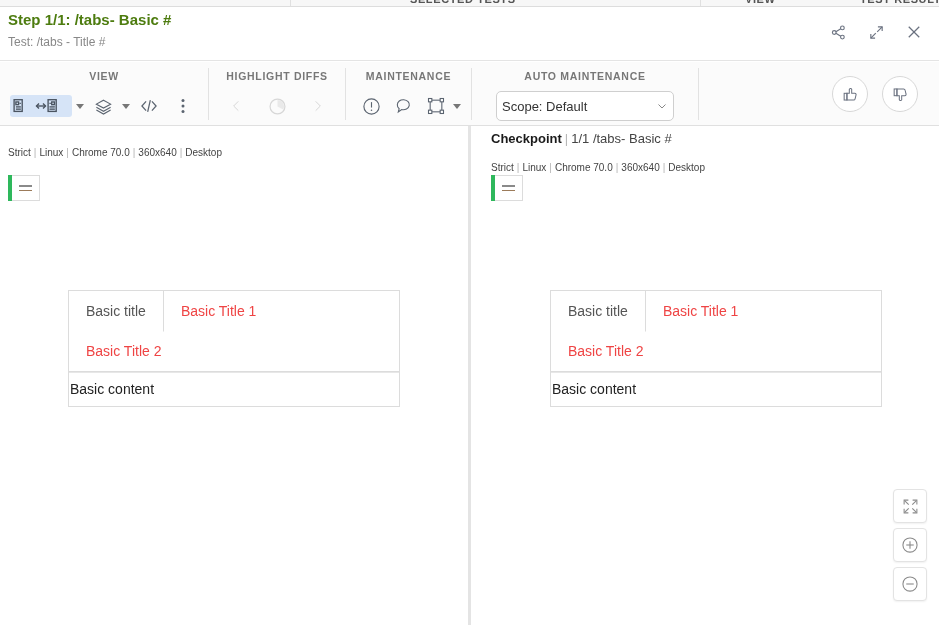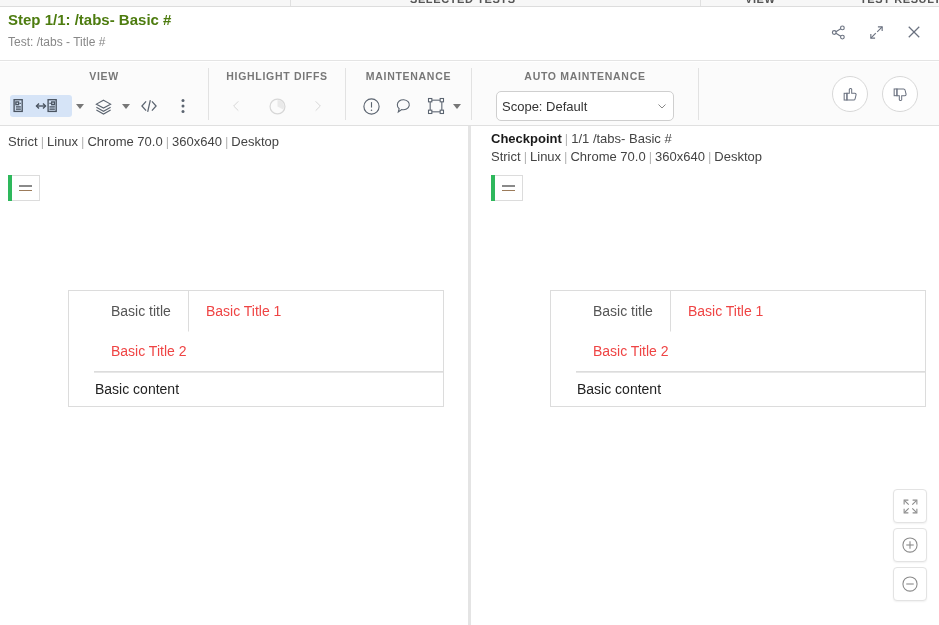--- a/index.html
+++ b/index.html
@@ -84,40 +84,40 @@
   
   .stage { position:absolute; top:126px; left:0; width:939px; height:499px; background:#fff; }
   .vdivider { position:absolute; top:0; left:468px; width:3px; height:499px; background:#e4e4e4; }
   .panel { position:absolute; top:0; height:499px; overflow:hidden; }
   .panel.left  { left:0;   width:468px; }
   .panel.right { left:483px; width:468px; }
   .p-head { position:absolute; left:8px; top:5px; }
   .p-line1 { font-size:13px; color:#444; white-space:nowrap; }
   .p-line1 b { color:#1a1a1a; font-weight:bold; }
   .p-line1 .sep, .p-line2 .sep { color:#b5b5b5; padding:0 3px; }
-  .p-line2 { font-size:13px; color:#444; margin-top:3px; white-space:nowrap; }
+  .p-line2 { font-size:10px; color:#444; margin-top:16px; white-space:nowrap; }
 
   .statechip {
     position:absolute; left:8px; top:177px;
     display:flex; align-items:stretch; height:26px; cursor:pointer;
   }
   .statechip .bar { width:4px; background:#2eb85c; }
   .statechip .box {
     width:28px; border:1px solid #dcdcdc; border-left:none; background:#fff;
     display:flex; flex-direction:column; align-items:center; justify-content:center; gap:3px;
   }
   .statechip .box i { display:block; width:13px; height:1.5px; background:#8a8a8a; }
   .statechip .box i.b { background:#9c7b5a; }
 
   
   .shot { position:absolute; top:164px; }
   .shot.left  { left:68px; }
   .shot.right { left:538px; }
   .tabs-widget {
-    width:376px; border:1px solid #dcdcdc; background:#fff;padding-left:25px;
+    width:332px; border:1px solid #dcdcdc; background:#fff;
   }
   .tabs-nav {
     position:relative; padding:0; background:#fff;
     border-bottom:1px solid #dcdcdc; overflow:hidden;
   }
   .tabs-row { display:flex; flex-wrap:wrap; align-items:flex-start; }
   .tab {
     font-size:14px; line-height:1; padding:13px 17px;
     white-space:nowrap; cursor:pointer;
   }

